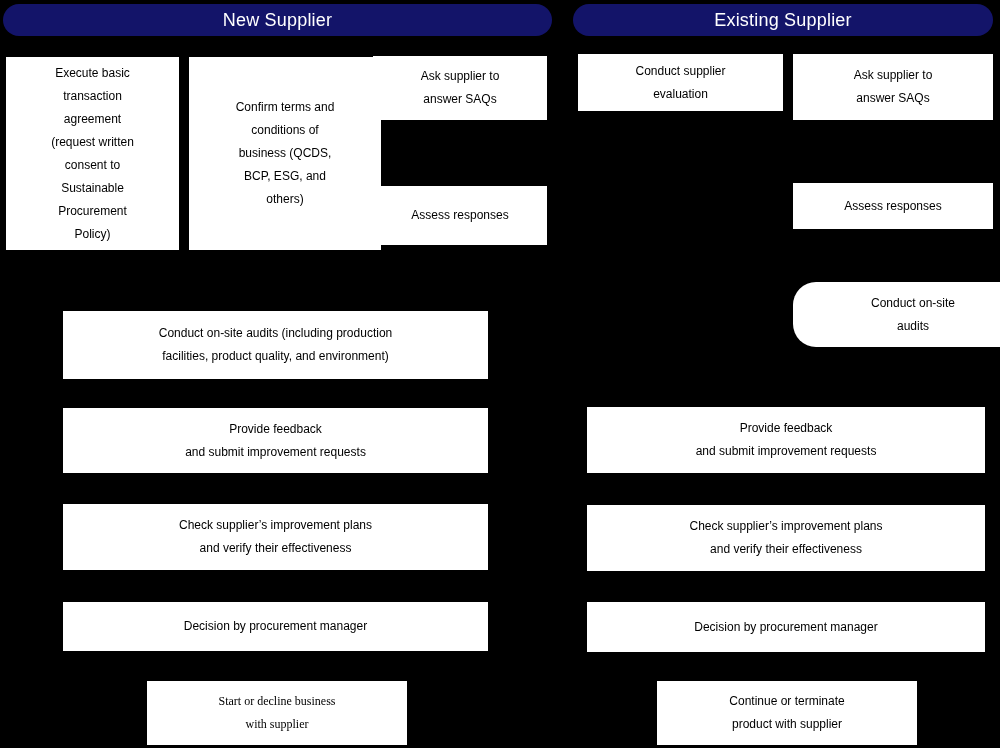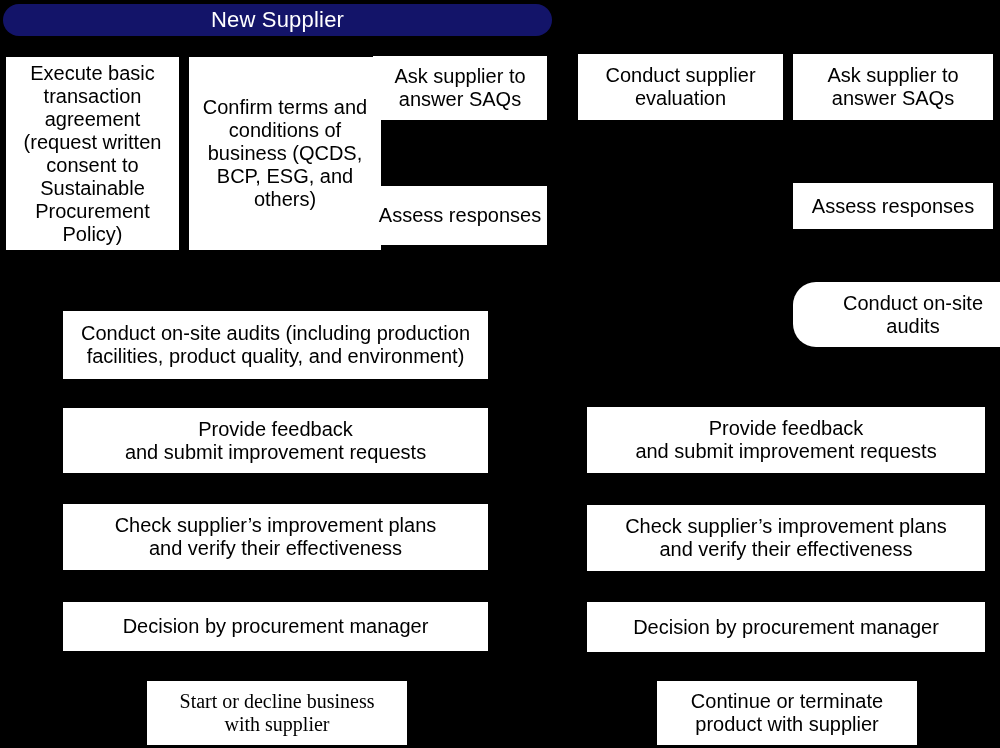--- a/index.html
+++ b/index.html
@@ -12,44 +12,45 @@
     overflow: hidden;
   }
   .pill {
     position: absolute;
     background: var(--header_bg, #131469);
     color: var(--header_text, #fff);
     border-radius: 16px;
     display: flex;
     align-items: center;
     justify-content: center;
-    font-size: 22px;
+    font-size: 18px;
     letter-spacing: 0.2px;
   }
   .box {
     position: absolute;
     background: var(--box_bg, #fff);
     color: var(--box_text, #000);
     display: flex;
     align-items: center;
     justify-content: center;
     text-align: center;
-    font-size: 20px;
+    font-size: 12px;
     line-height: 23px;
     white-space: pre-line;
     box-sizing: border-box;
     padding: 2px;
   }
 </style>
 </head>
 <body>
 
 <div class="stage">
 
   <div class="pill" style="left:3px; top:4px; width:549px; height:32px;">New Supplier</div>
+  <div class="pill" style="left:573px; top:4px; width:420px; height:32px;">Existing Supplier</div>
 
   <div>
     <div class="box" style="left:6px; top:57px; width:173px; height:193px;">Execute basic
 transaction
 agreement
 (request written
 consent to
 Sustainable
 Procurement
 Policy)</div>
@@ -66,21 +67,21 @@
     <div class="box" style="left:63px; top:408px; width:425px; height:65px;">Provide feedback
 and submit improvement requests</div>
     <div class="box" style="left:63px; top:504px; width:425px; height:66px;">Check supplier’s improvement plans
 and verify their effectiveness</div>
     <div class="box" style="left:63px; top:602px; width:425px; height:49px;">Decision by procurement manager</div>
     <div class="box" style="left:147px; top:681px; width:260px; height:64px;font-family:Liberation Serif, serif;">Start or decline business
 with supplier</div>
   </div>
 
   <div>
-    <div class="box" style="left:578px; top:54px; width:205px; height:66px;">Conduct supplier
+    <div class="box" style="left:578px; top:54px; width:205px; height:57px;">Conduct supplier
 evaluation</div>
     <div class="box" style="left:793px; top:54px; width:200px; height:66px;">Ask supplier to
 answer SAQs</div>
     <div class="box" style="left:793px; top:183px; width:200px; height:46px;">Assess responses</div>
     <div class="box" style="left:793px; top:282px; width:240px; height:65px;border-radius:23px;">Conduct on-site
 audits</div>
     <div class="box" style="left:587px; top:407px; width:398px; height:66px;">Provide feedback
 and submit improvement requests</div>
     <div class="box" style="left:587px; top:505px; width:398px; height:66px;">Check supplier’s improvement plans
 and verify their effectiveness</div>

